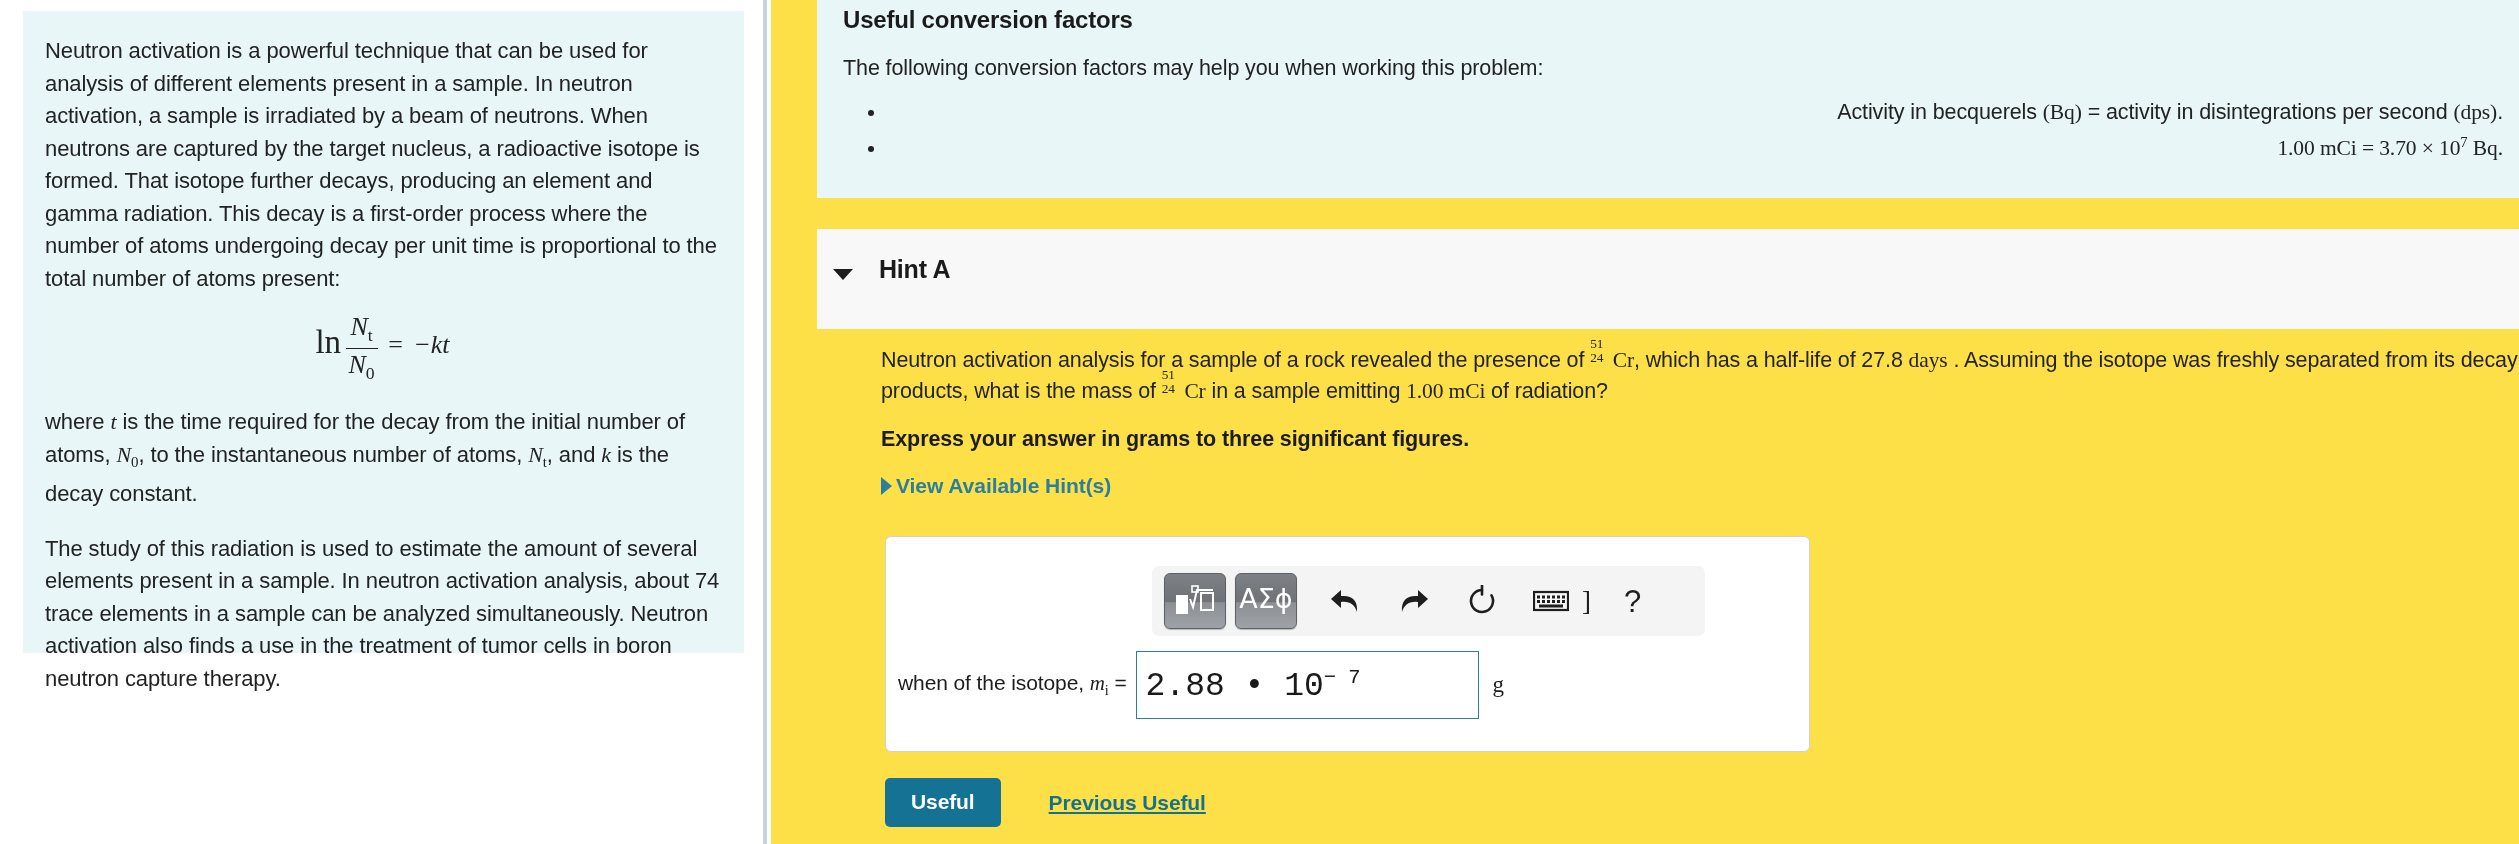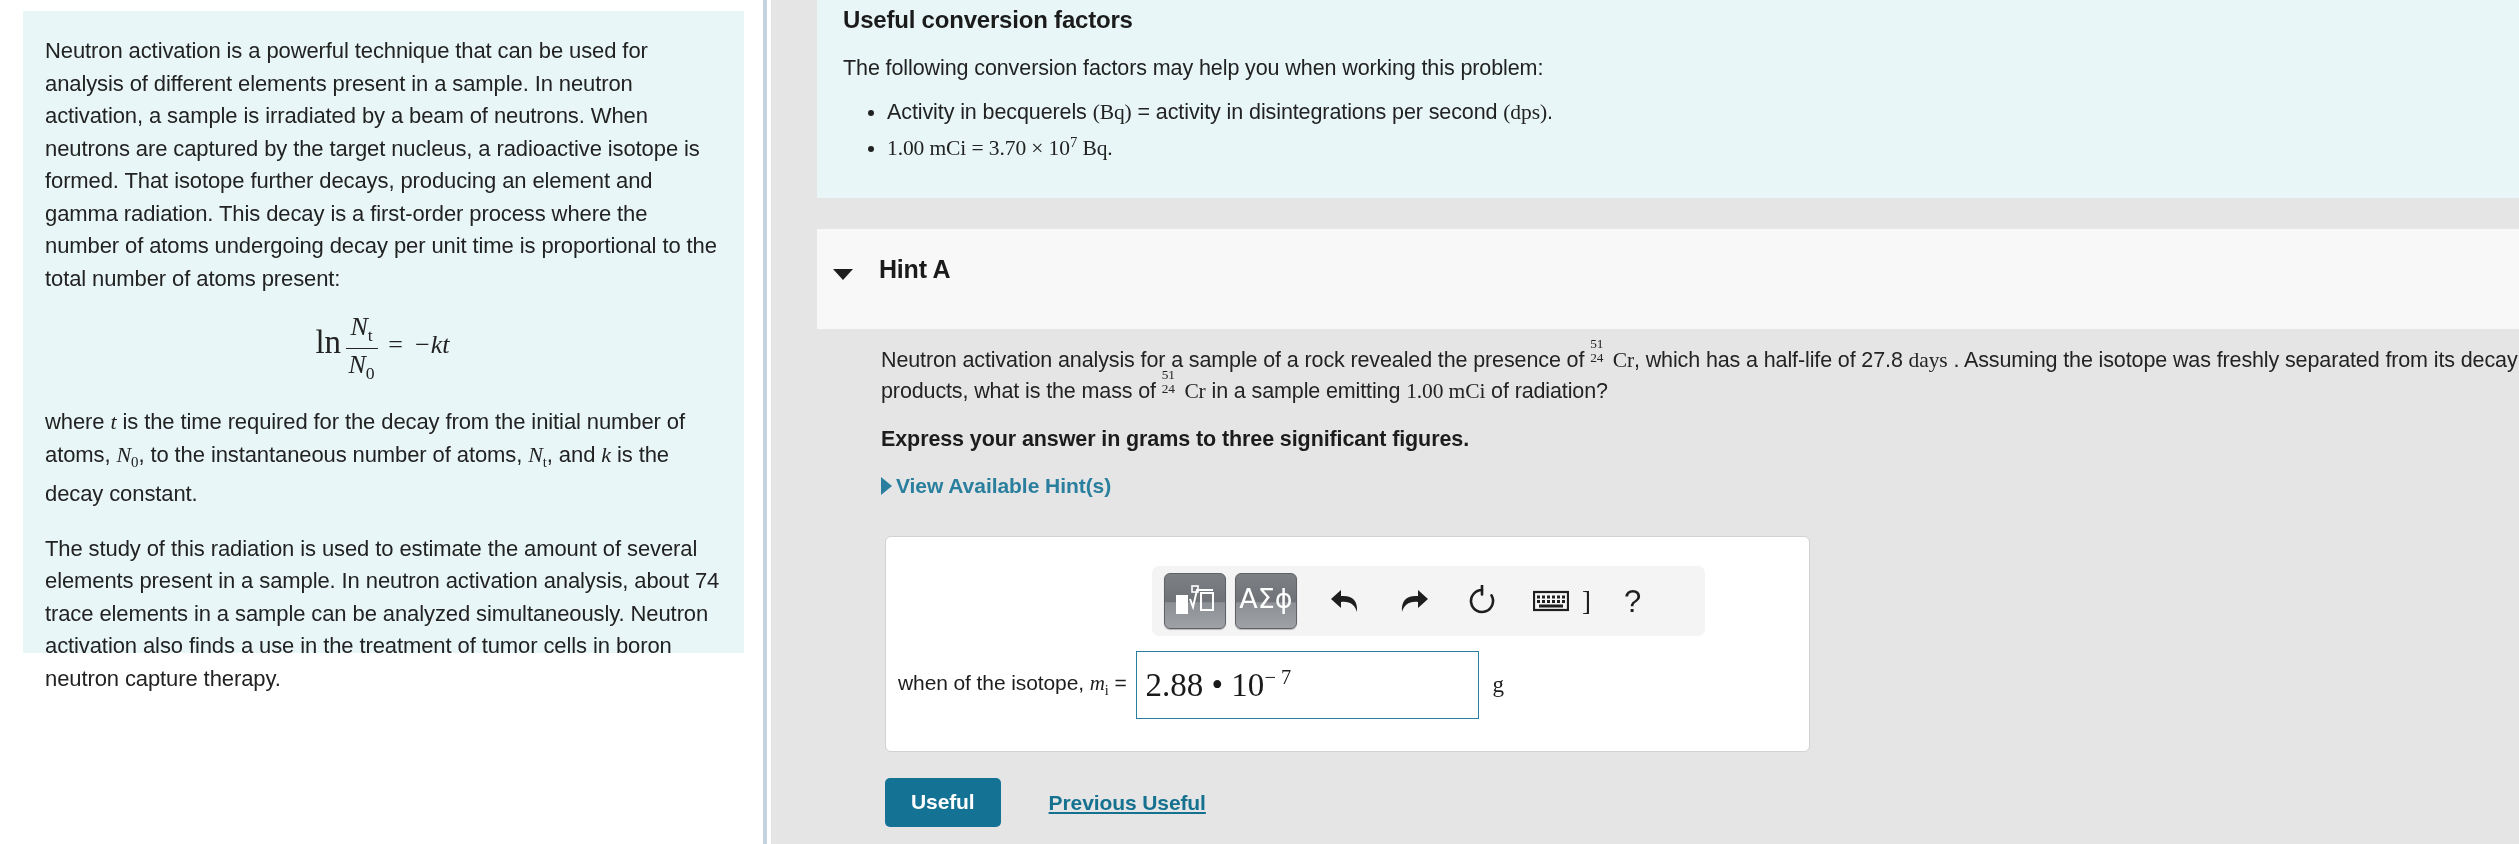--- a/index.html
+++ b/index.html
@@ -97,21 +97,21 @@
     line-height: 1;
   }
 
   
   #right-column {
     position: absolute;
     left: 771px;
     top: 0;
     width: 1748px;
     height: 844px;
-    background: #e5e5e5;
+    background: #fde047;
   }
 
   
   #conversion-box {
     position: absolute;
     left: 46px;
     top: 0;
     width: 1712px;
     height: 198px;
     background: #e8f6f7;
@@ -128,20 +128,21 @@
   #conversion-lead {
     font-size: 21.5px;
     margin: 22px 0 0 0;
     color: #222;
     letter-spacing: -0.1px;
   }
   #conversion-list {
     margin: 16px 0 0 0;
     padding-left: 44px;
     list-style: disc;
+    text-align: right;
   }
   #conversion-list li {
     font-size: 21.5px;
     line-height: 30px;
     color: #222;
     letter-spacing: -0.1px;
   }
 
   
   #parta-header {
@@ -311,21 +312,21 @@
     height: 68px;
     border: 1.6px solid #2a7f9e;
     background: #ffffff;
     box-sizing: border-box;
     display: flex;
     align-items: center;
     padding-left: 9px;
     cursor: text;
   }
   #answer-value {
-    font-family: Liberation Serif, serif;
+    font-family: Liberation Mono, monospace;
     font-size: 33px;
     color: #1a1a1a;
     white-space: nowrap;
   }
   #answer-value .expo {
     font-size: 0.62em;
     vertical-align: super;
   }
   #answer-unit {
     margin-left: 14px;

